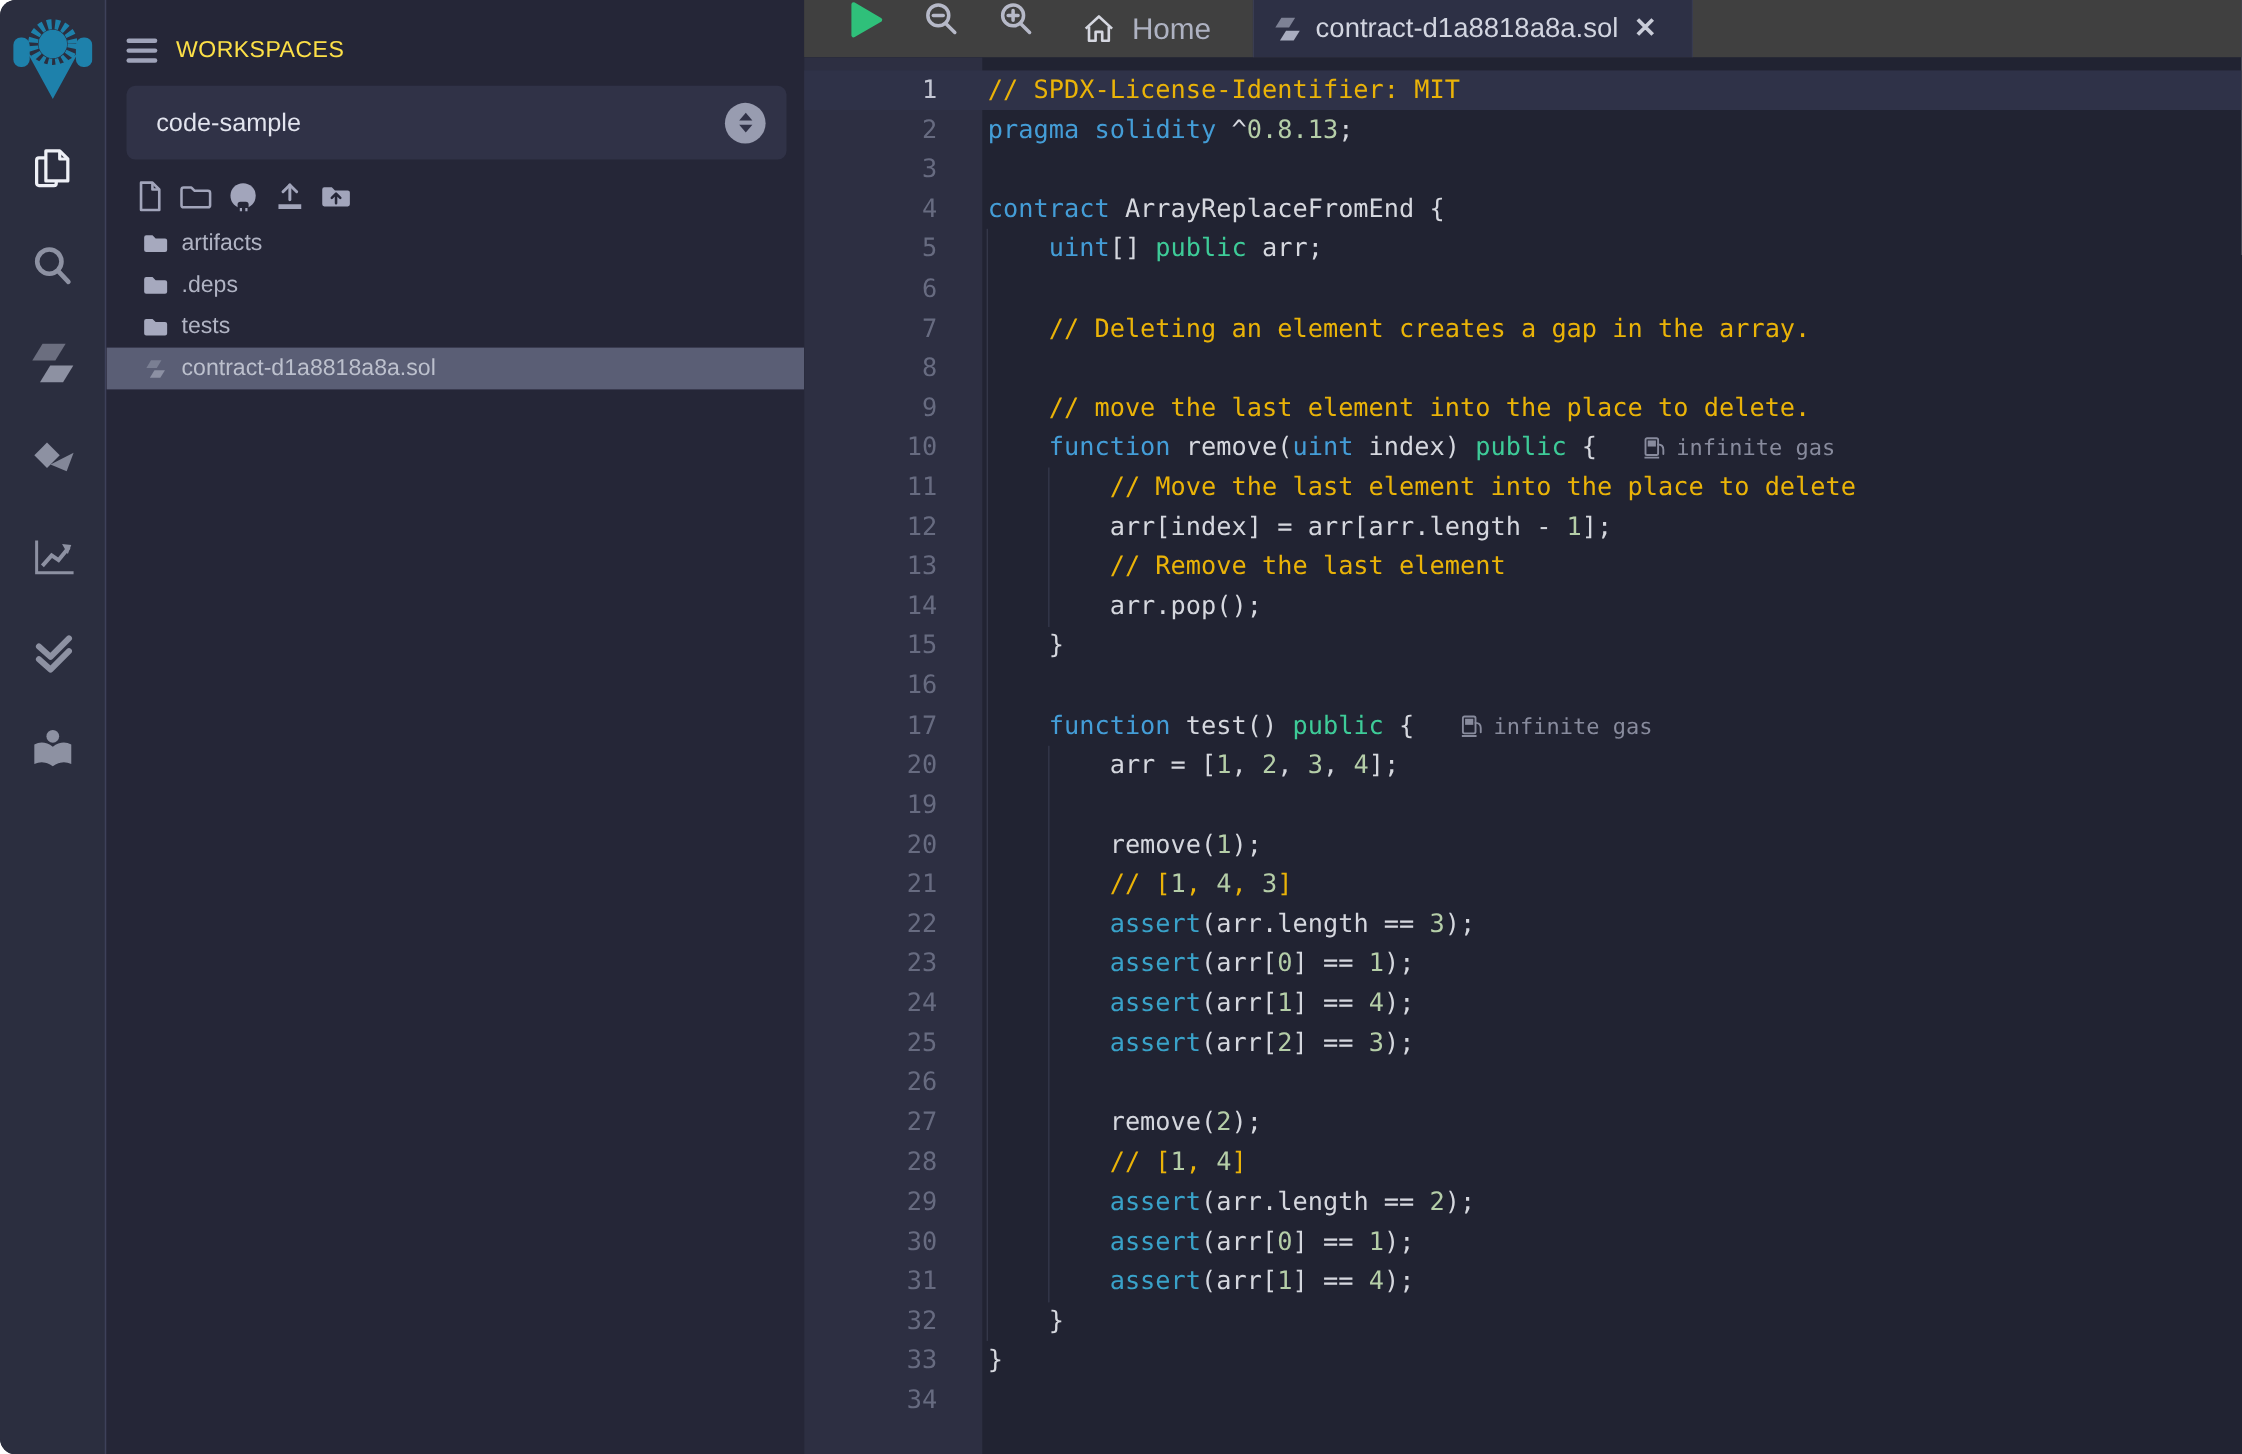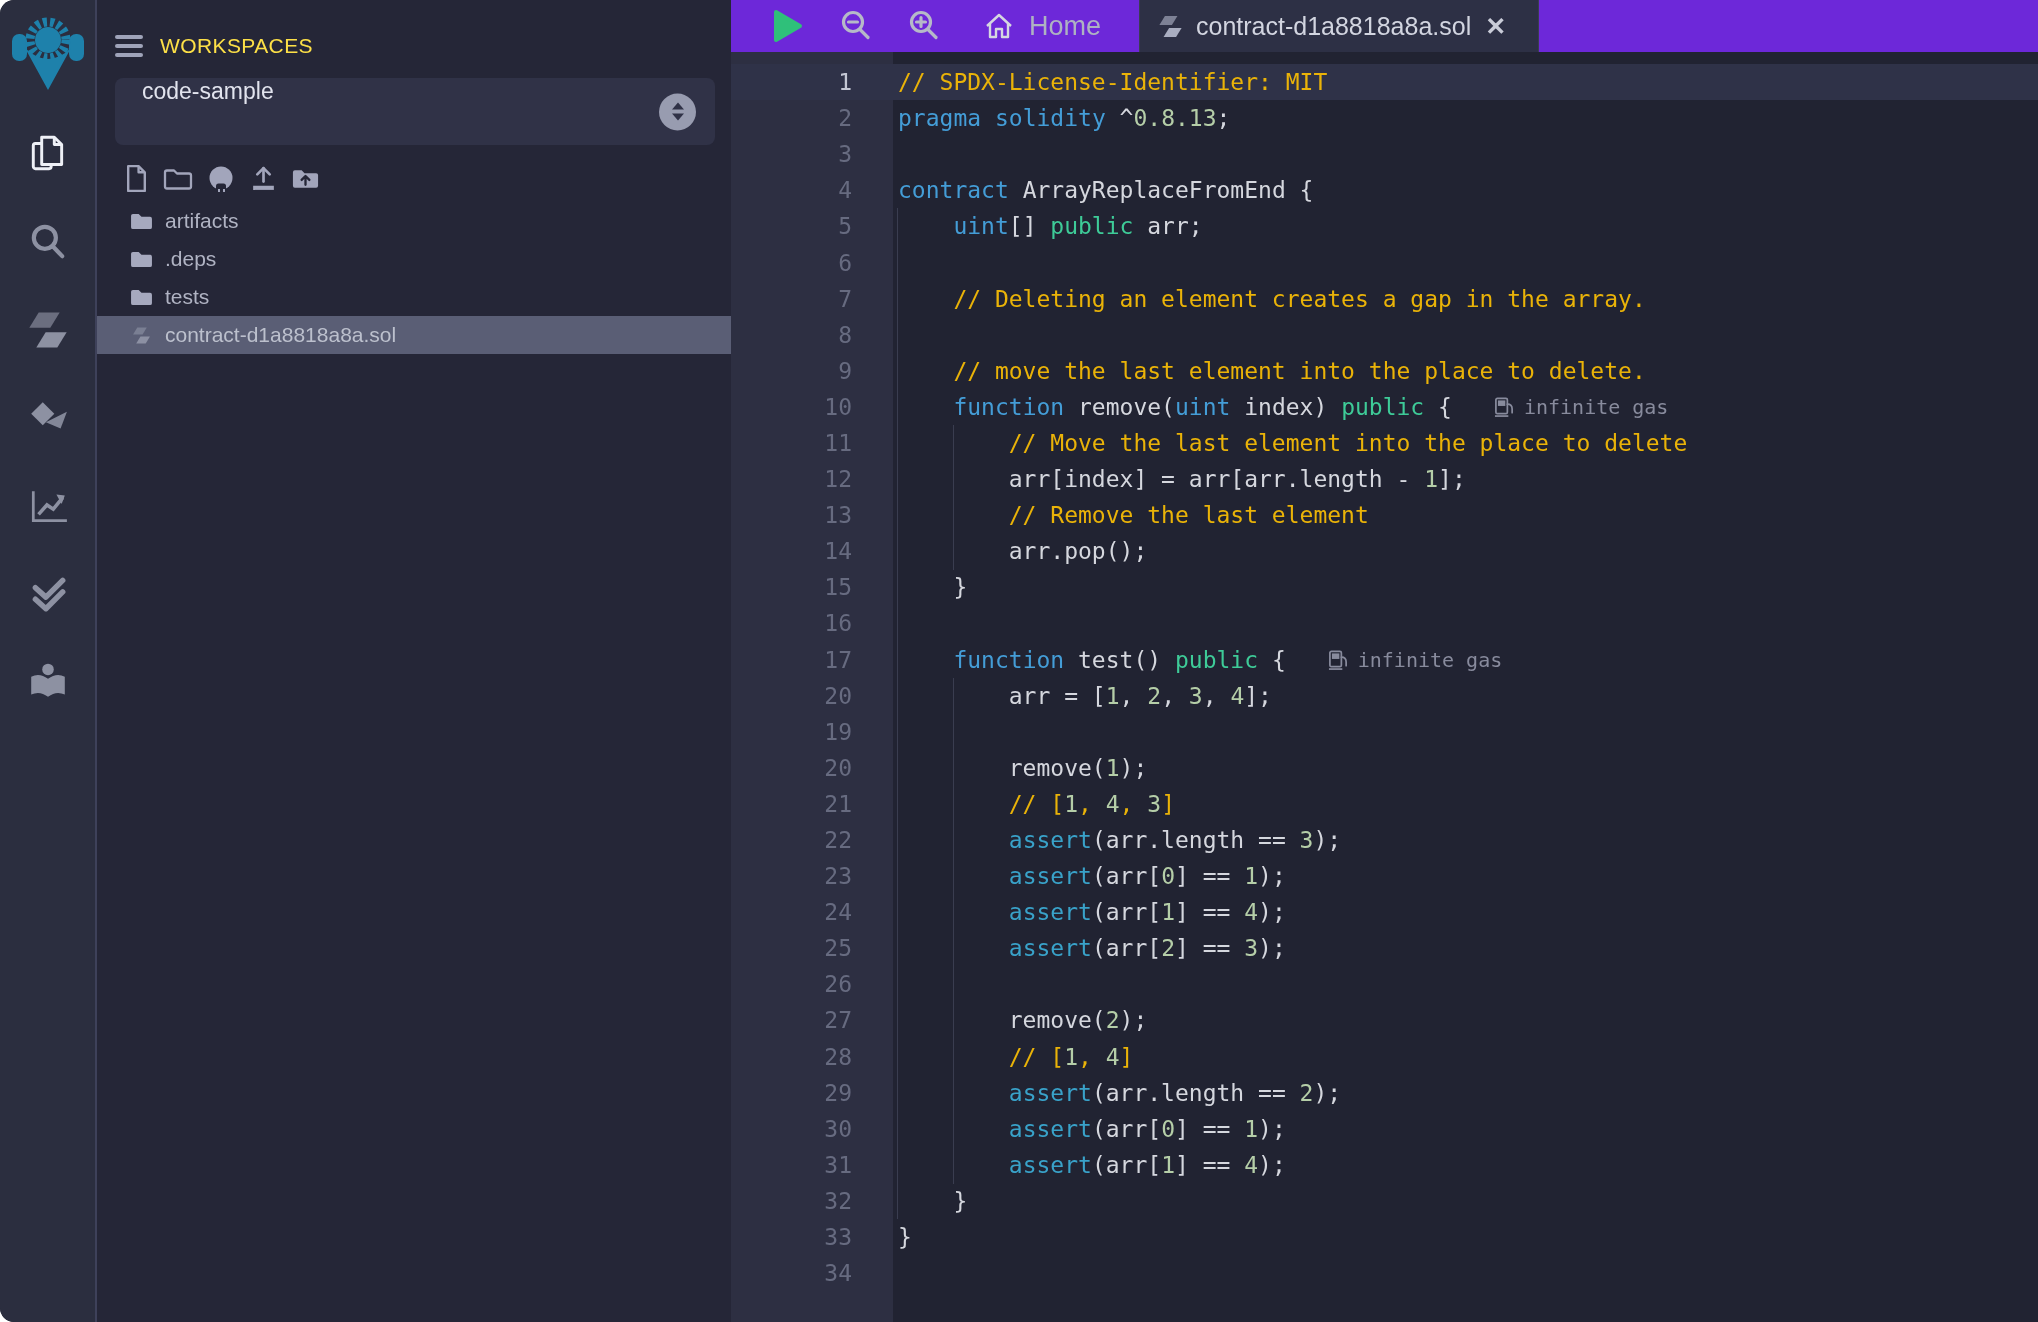--- a/index.html
+++ b/index.html
@@ -17,33 +17,33 @@
   .filepanel{position:relative;width:634px;flex:0 0 634px;background:#252637;color:#e8eaf2;}
   .fp-header{display:flex;align-items:center;padding:16px 0 0 33px;height:36px;}
   .fp-title{font-size:22px;font-weight:500;letter-spacing:.4px;color:#eceef5;}
   .fp-header .spacer{flex:1;}
   .fp-check{margin-right:22px;}
   .fp-chev{margin-right:28px;}
   .ws-row{display:flex;align-items:center;margin:34px 0 0 18px;}
   .hamburger{width:28px;display:flex;flex-direction:column;gap:5px;cursor:pointer;}
   .hamburger i{display:block;height:4px;background:#9fa3b9;border-radius:2px;}
   .ws-label{margin-left:17px;font-size:21px;color:#fde047;letter-spacing:.4px;}
-  .ws-select{position:relative;margin:20px 0 0 18px;width:600px;height:67px;background:#303247;border-radius:8px;display:flex;align-items:flex-start;cursor:pointer;}
+  .ws-select{position:relative;margin:20px 0 0 18px;width:600px;height:67px;background:#303247;border-radius:8px;display:flex;align-items:center;cursor:pointer;}
   .ws-value{margin-left:27px;font-size:23px;color:#e2e4ee;}
   .ws-caret{position:absolute;right:19px;top:50%;transform:translateY(-50%);width:37px;height:37px;border-radius:50%;background:#989cb0;display:flex;align-items:center;justify-content:center;}
   .fp-tools{display:flex;align-items:center;gap:13px;margin:17px 0 0 26px;height:32px;}
   .fp-tools svg{cursor:pointer;}
   .tree{margin-top:8px;}
   .trow{display:flex;align-items:center;height:38px;padding-left:32px;font-size:21px;color:#b0b3c3;cursor:pointer;}
   .trow .ticon{width:24px;height:24px;margin-right:12px;flex:0 0 24px;display:flex;align-items:center;justify-content:center;}
   .trow.selected{background:#5a5e75;color:#bcc0cd;padding-left:32px;}
 
   
   .editor{position:relative;flex:1;background:#212332;}
-  .tabbar{position:relative;height:52px;background:#6d28d9;display:flex;align-items:center;}
+  .tabbar{position:relative;height:52px;background:#404040;display:flex;align-items:flex-start;}
   .run-controls{display:flex;align-items:center;}
   .playbtn{margin-left:38px;cursor:pointer;}
   .zoomic{margin-left:34px;cursor:pointer;}
   .hometab{display:flex;align-items:center;margin-left:42px;cursor:pointer;height:52px;}
   .hometab .hlabel{margin-left:14px;font-size:27px;color:#aeb2c2;}
   .tab-active{position:absolute;left:408px;top:0;width:398px;height:52px;background:#2d3045;border-left:1px solid #3a3d52;border-right:1px solid #3a3d52;display:flex;align-items:center;cursor:pointer;}
   .tab-active .sicon{margin-left:18px;}
   .tab-active .tlabel{margin-left:13px;font-size:25px;color:#d2d5e0;}
   .tab-close{margin-left:14px;font-size:25px;font-weight:bold;color:#c9ccd8;cursor:pointer;line-height:1;}
 

